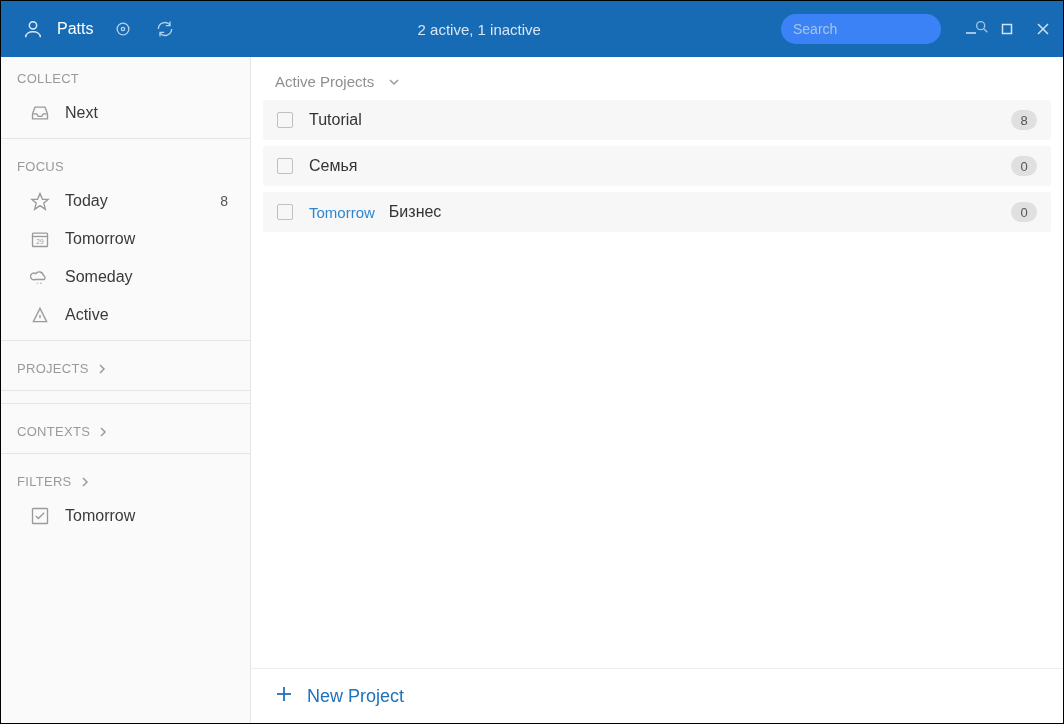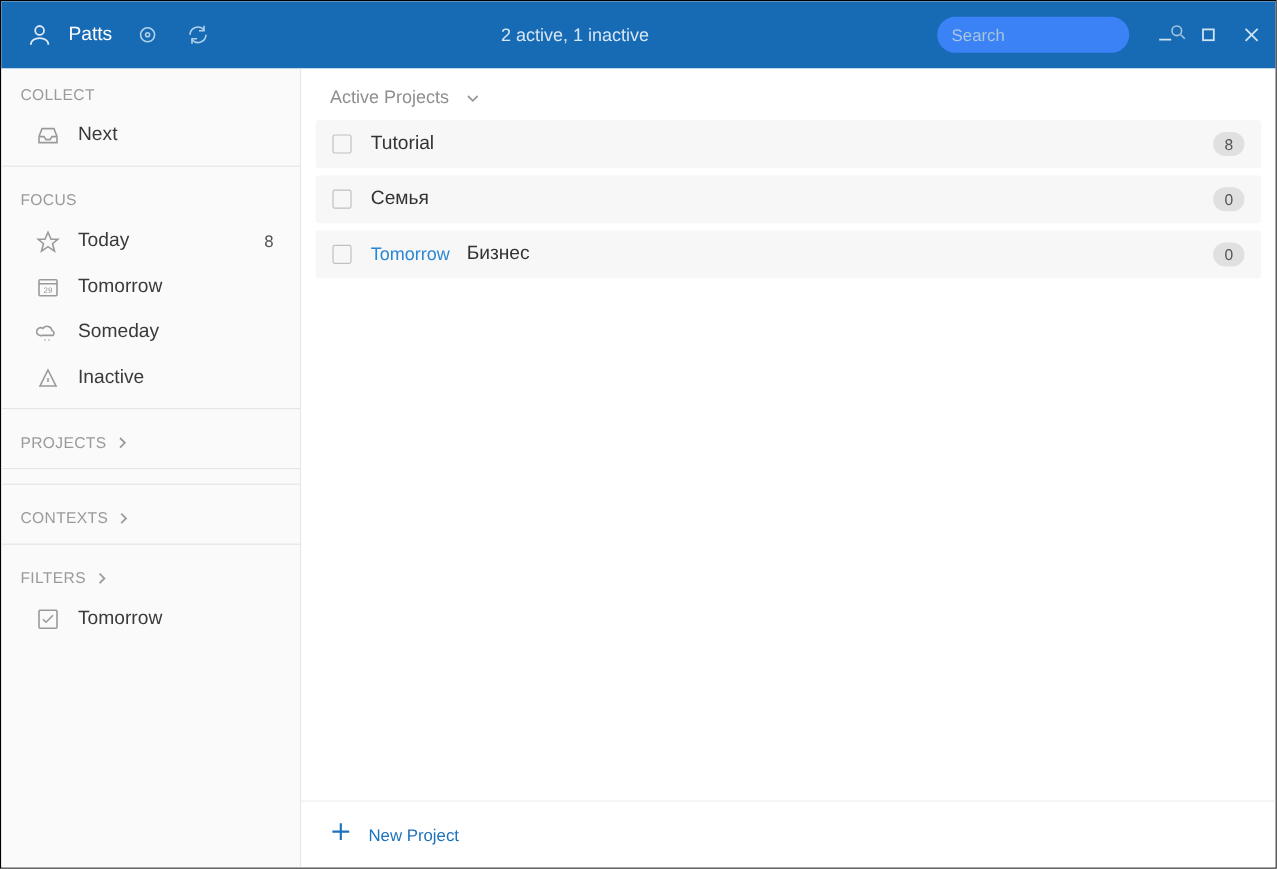--- a/index.html
+++ b/index.html
@@ -30,21 +30,21 @@
 .main { flex:1; display:flex; flex-direction:column; background:#fff; }
 .main-content { flex:1; overflow:auto; padding:0 0 0 0; }
 .group-hdr { display:flex; align-items:center; color:#8f8f8f; font-size:15px; padding:16px 24px 10px 24px; }
 .group-hdr .chev { margin-left:14px; }
 .row { display:flex; align-items:center; background:#f7f7f7; margin:0 12px 6px 12px; padding:10px 14px; border-radius:3px; }
 .row .chk { width:16px; height:16px; border:1.5px solid #c0c0c0; border-radius:2px; margin-right:16px; flex:none; }
 .row .title { font-size:16px; color:#333; }
 .row .tag { font-size:15px; color:#2b87d3; margin-right:14px; }
 .row .badge { margin-left:auto; min-width:26px; height:20px; border-radius:10px; background:#e0e0e0; color:#555; font-size:13px; display:flex; align-items:center; justify-content:center; padding:0 8px; }
 .footer { border-top:1px solid #eee; padding:16px 24px; display:flex; align-items:center; gap:14px; cursor:pointer; }
-.footer-label { color:#1d72bd; font-size:14px; }
+.footer-label { color:#1d72bd; font-size:18px; }
 .chev svg, .sb-icon svg, .tb-icon svg, .win-btn svg { display:block; }
 </style>
 </head>
 <body>
 
 <div class="app">
 
   <div class="titlebar">
     <div class="tb-left">
       <div class="tb-user">
@@ -152,21 +152,21 @@
         </span>
         <span class="sb-label">Someday</span>
       </div>
       <div class="sb-item">
         <span class="sb-icon">
           <svg width="20" height="20" viewBox="0 0 24 24" fill="none" stroke="#9a9a9a" stroke-width="1.6">
               <path d="M12 4 L20 20 L4 20 Z"></path>
               <line x1="12" y1="12" x2="12" y2="16"></line>
             </svg>
         </span>
-        <span class="sb-label">Inactive</span>
+        <span class="sb-label">Active</span>
       </div>
 
       <div class="sb-divider"></div>
 
       <div class="sb-section-hdr clickable">
         <span>PROJECTS</span>
         <span class="chev">
           <svg width="10" height="10" viewBox="0 0 10 10">
               <path d="M3 1l4 4-4 4" fill="none" stroke="#9a9a9a" stroke-width="1.5"></path>
             </svg>

